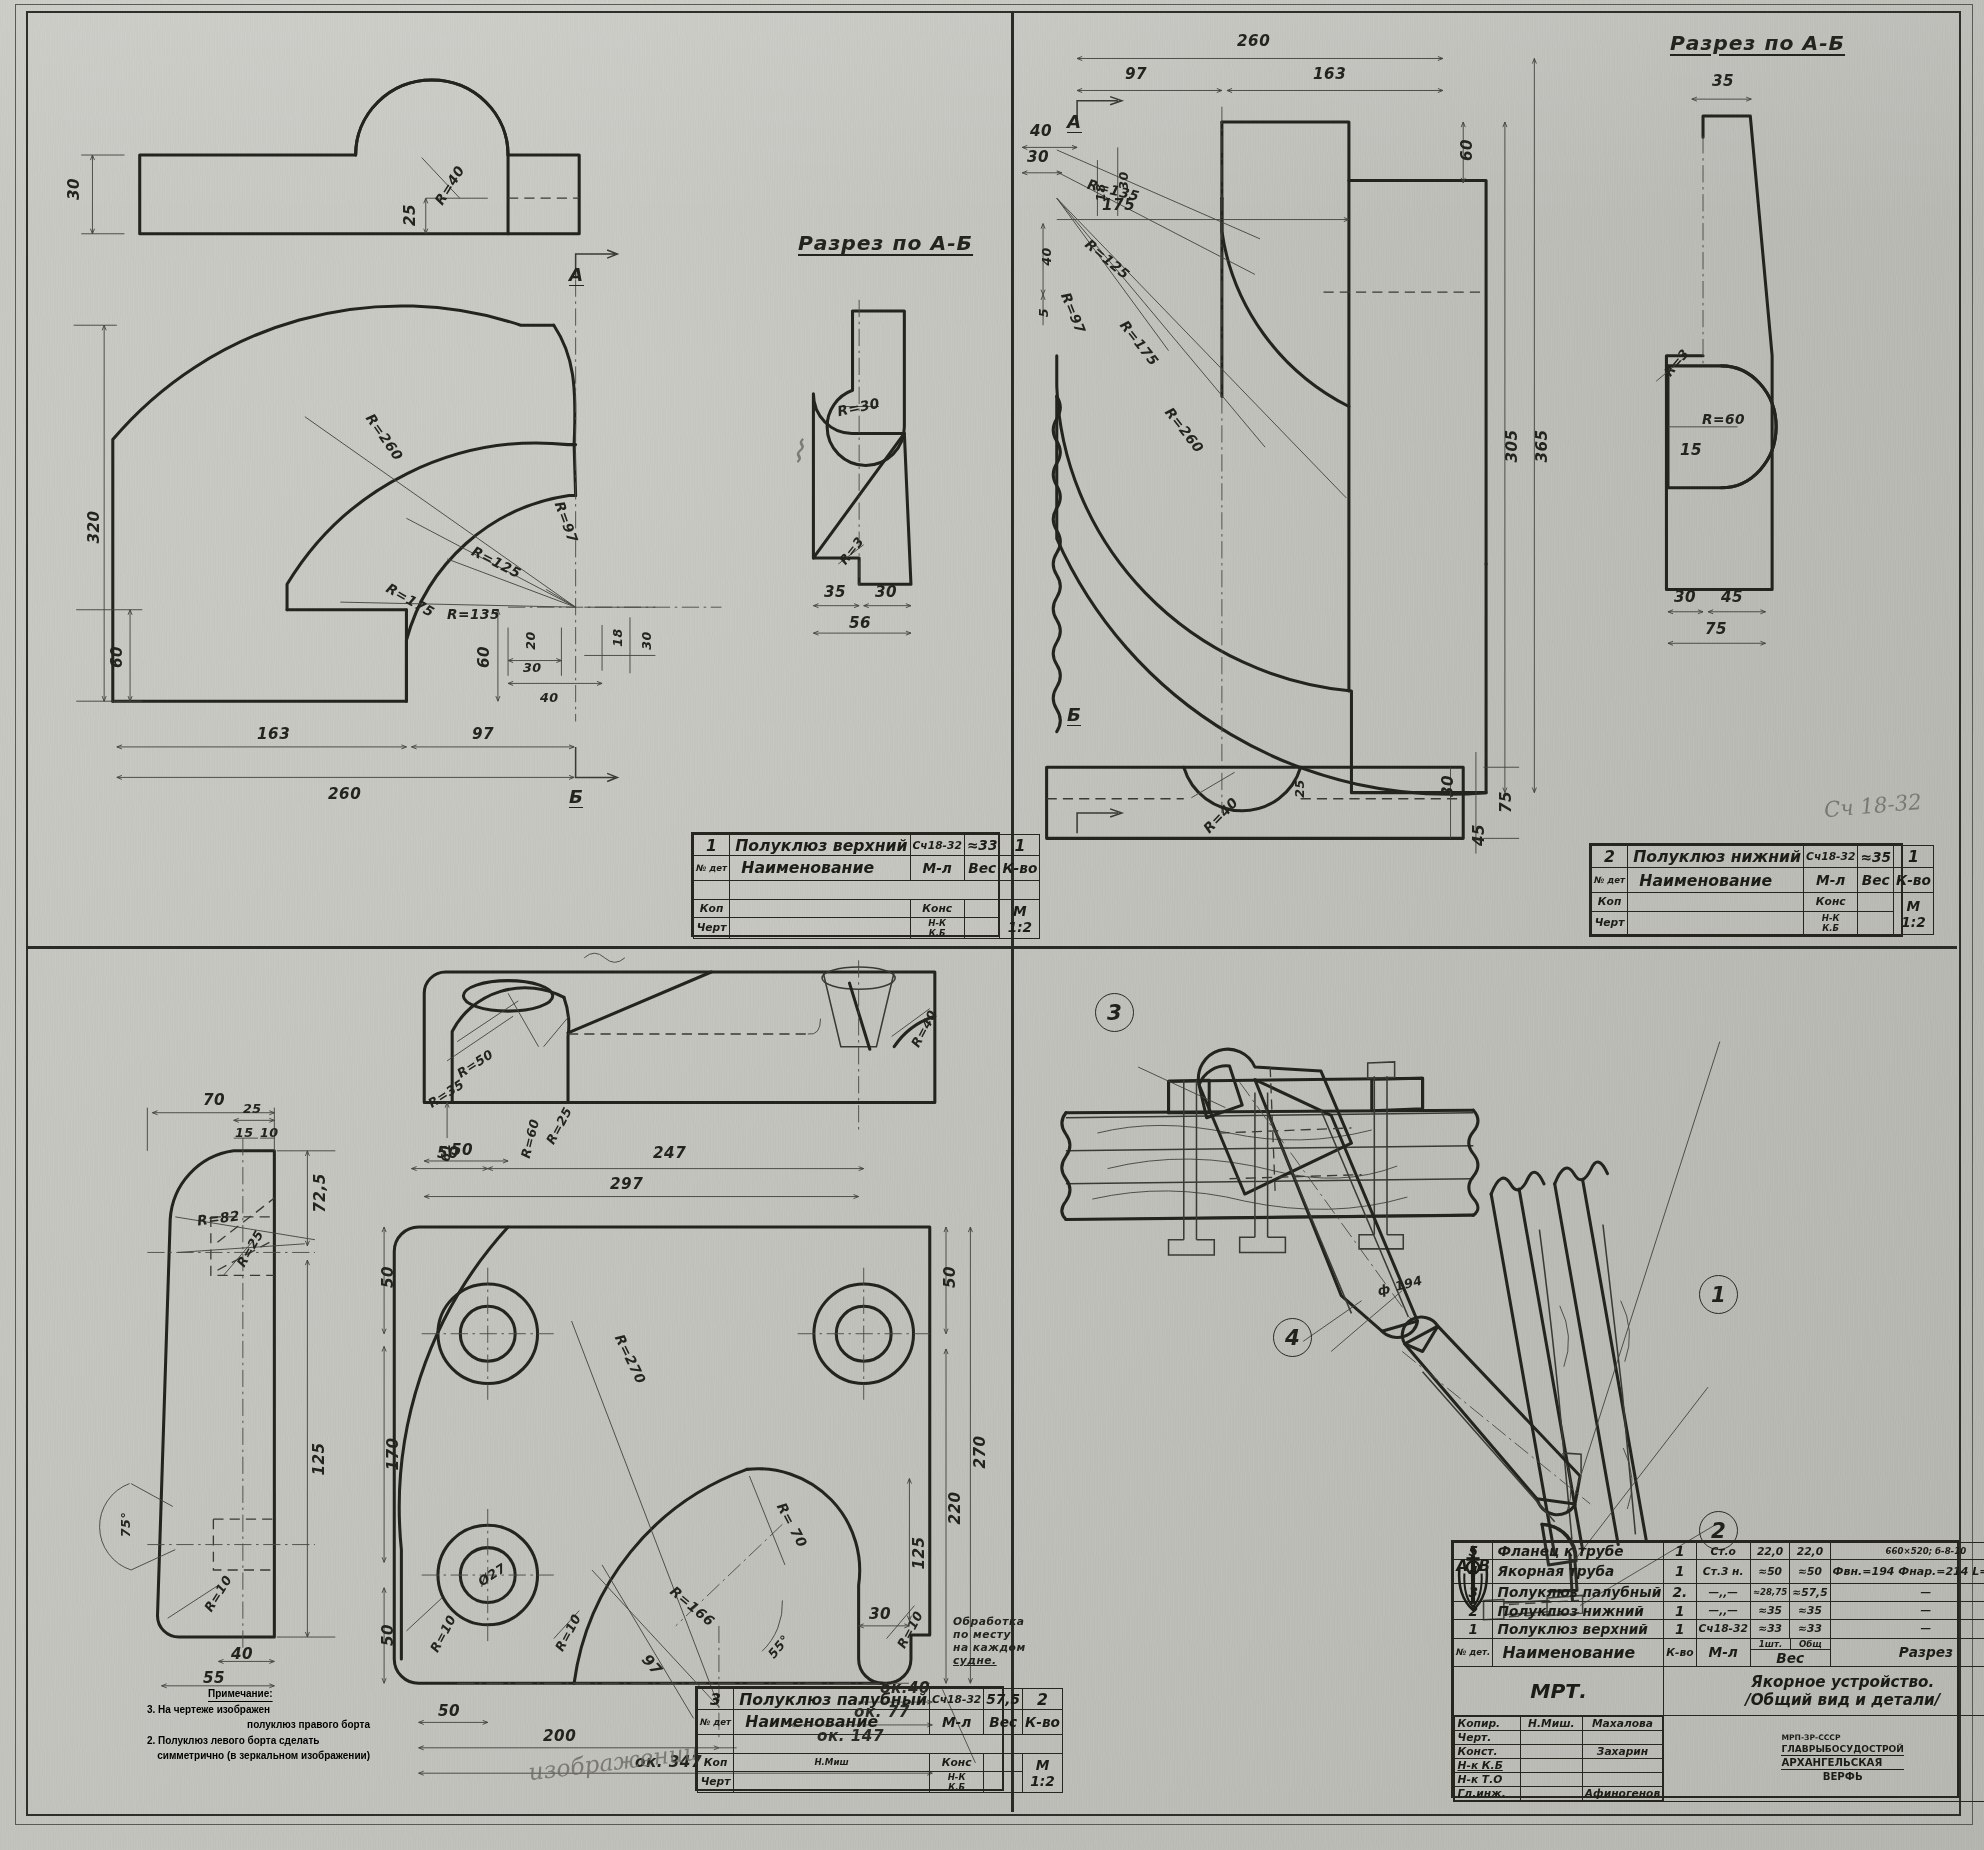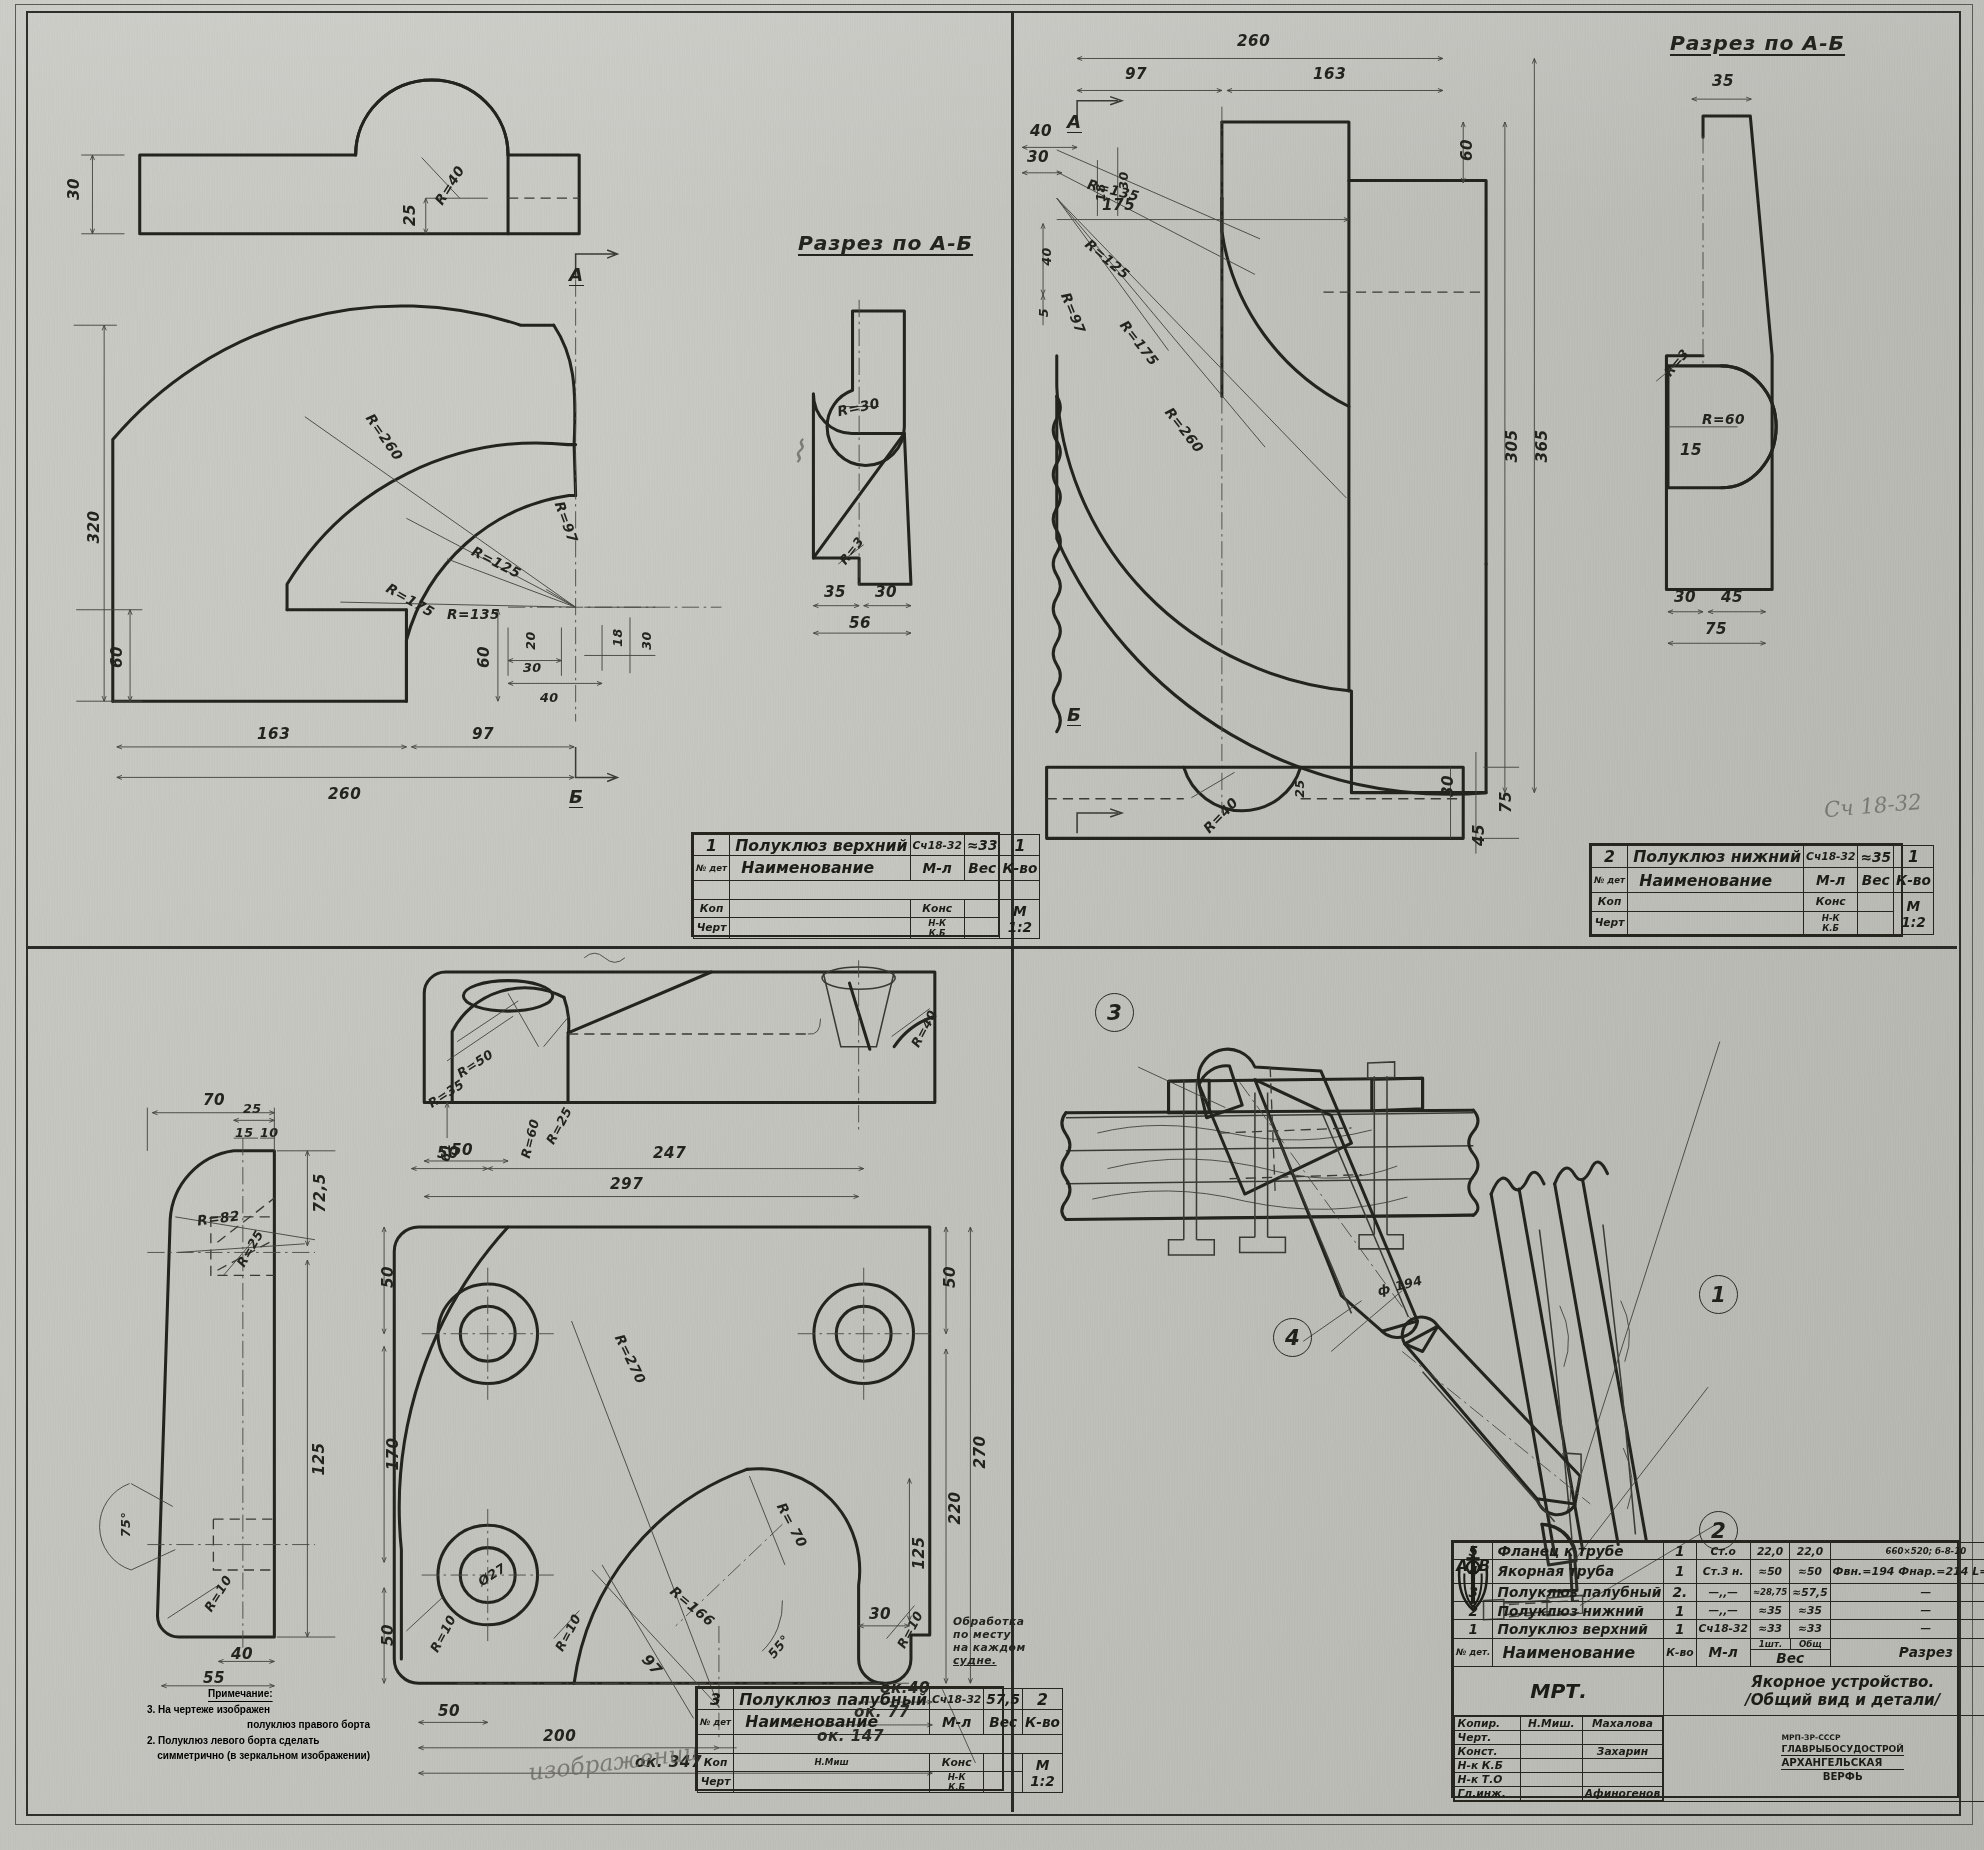--- a/index.html
+++ b/index.html
@@ -778,21 +778,21 @@
             <tr style="height:13.7px;">
                     <td class="sm" style="border:1px solid #26261f;text-align:left;padding-left:2.5px;">Черт.</td>
               <td class="sm" style="border:1px solid #26261f;"></td>
               <td class="sm" style="border:1px solid #26261f;"></td>
                   </tr>
             <tr style="height:13.7px;">
                     <td class="sm" style="border:1px solid #26261f;text-align:left;padding-left:2.5px;">Конст.</td>
               <td class="sm" style="border:1px solid #26261f;"></td>
               <td class="sm" style="border:1px solid #26261f;">Захарин</td>
                   </tr>
-            <tr style="height:13.7px;">
+            <tr style="height:13.7px;text-decoration:underline;">
                     <td class="sm" style="border:1px solid #26261f;text-align:left;padding-left:2.5px;">Н-к К.Б</td>
               <td class="sm" style="border:1px solid #26261f;"></td>
               <td class="sm" style="border:1px solid #26261f;"></td>
                   </tr>
             <tr style="height:13.7px;">
                     <td class="sm" style="border:1px solid #26261f;text-align:left;padding-left:2.5px;">Н-к Т.О</td>
               <td class="sm" style="border:1px solid #26261f;"></td>
               <td class="sm" style="border:1px solid #26261f;"></td>
                   </tr>
             <tr style="height:13.7px;">

